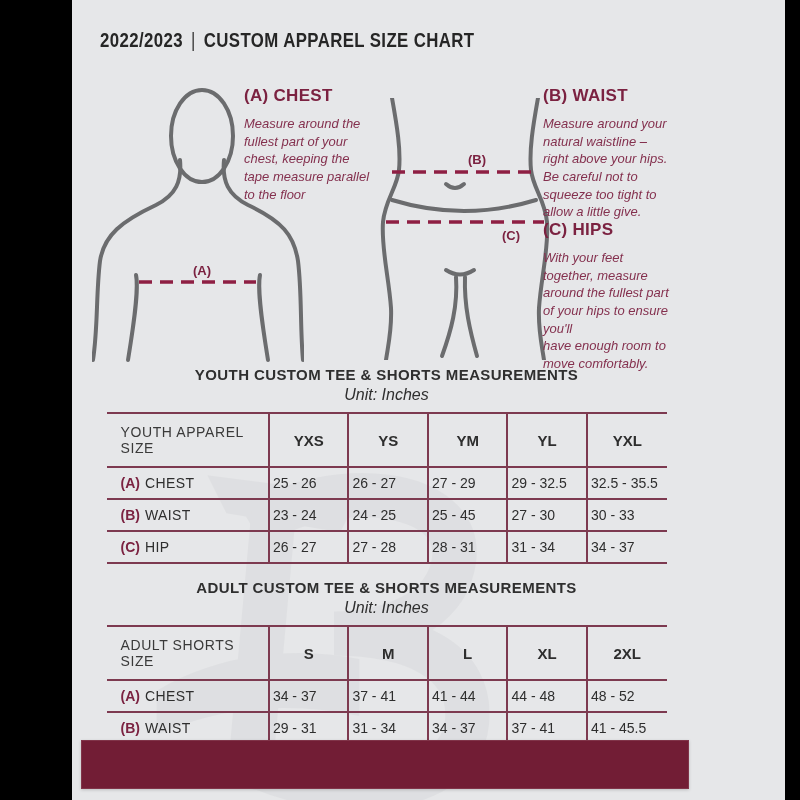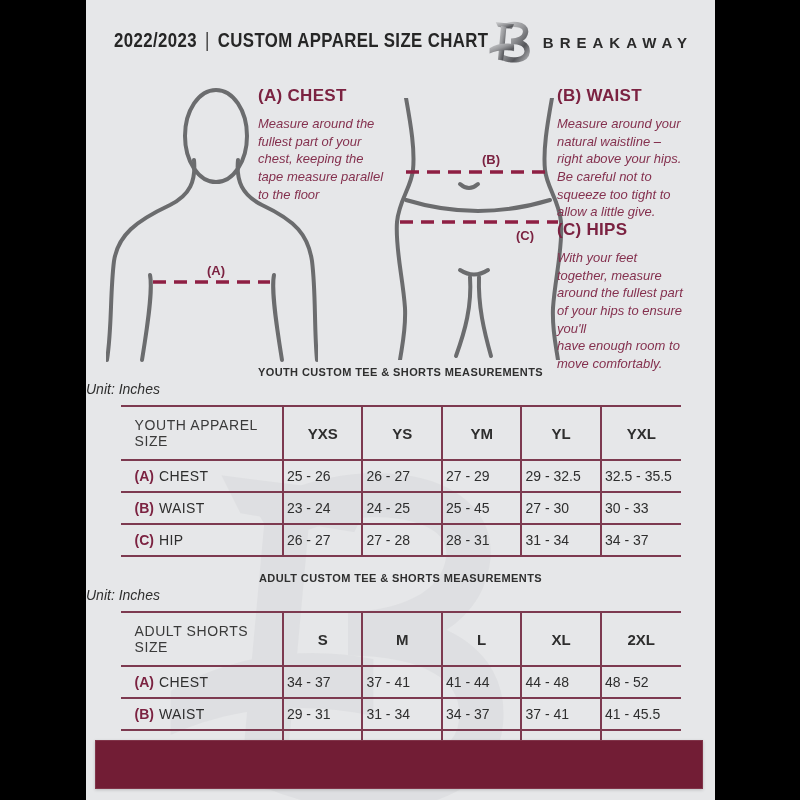--- a/index.html
+++ b/index.html
@@ -10,21 +10,21 @@
     --line:#8e1f43;
     --tborder:#7d3a50;
     --bar:#721d35;
     --ink:#262626;
     --cell:#2e2e2e;
     --figure:#6b6c6e;
   }
   *{margin:0;padding:0;box-sizing:border-box;}
   html,body{width:800px;height:800px;}
   body{background:var(--frame);position:relative;font-family:"Liberation Sans",sans-serif;overflow:hidden;}
-  .page{position:absolute;left:86px;top:0;width:629px;height:800px;background:var(--page-bg);overflow:hidden;}
+  .page{position:absolute;left:72px;top:0;width:713px;height:800px;background:var(--page-bg);overflow:hidden;}
 
   
   .header-title{position:absolute;left:28px;top:28px;white-space:nowrap;
     font-weight:bold;font-size:21px;letter-spacing:.5px;color:var(--ink);
     transform:scaleX(.80);transform-origin:left center;}
   .header-title .divider{margin:0 10px;font-weight:normal;color:#3a3a3a;}
   .brand-wrap{position:absolute;right:22px;top:20px;display:flex;align-items:center;gap:9px;}
   .brand-name{font-weight:bold;font-size:15px;letter-spacing:6px;color:#2b2b2b;white-space:nowrap;}
 
   
@@ -36,22 +36,22 @@
 
   .instr{position:absolute;width:158px;}
   .instr h3{font-size:17px;font-weight:bold;color:var(--maroon);letter-spacing:.3px;margin-bottom:9px;}
   .instr p{font-size:13px;font-style:italic;color:var(--maroon-soft);line-height:1.36;white-space:pre-line;}
   .instr-a{left:172px;top:6px;width:150px;}
   .instr-b{left:471px;top:6px;}
   .instr-c{left:471px;top:140px;}
 
   
   .tables-area{position:absolute;left:0;top:366px;width:629px;}
-  .tbl-title{text-align:center;font-size:11px;font-weight:bold;color:#2f2f2f;letter-spacing:.4px;}
-  .tbl-unit{text-align:left;font-size:14px;font-style:italic;color:#2f2f2f;margin-top:3px;}
+  .tbl-title{text-align:center;font-size:15px;font-weight:bold;color:#2f2f2f;letter-spacing:.4px;}
+  .tbl-unit{text-align:center;font-size:16px;font-style:italic;color:#2f2f2f;margin-top:3px;}
   table{border-collapse:collapse;width:560px;margin:8px auto 0 auto;table-layout:fixed;}
   th,td{border-top:2px solid var(--tborder);border-bottom:2px solid var(--tborder);
     font-size:14px;color:var(--cell);padding:7px 3px;}
   th+th,td+td{border-left:2px solid var(--tborder);}
   th{font-weight:bold;font-size:15px;padding:10px 3px;}
   .col-label{width:29%;text-align:left;padding-left:14px;}
   th.col-label{font-weight:normal;font-size:14px;letter-spacing:.6px;color:#3a3a3a;}
   .rl-prefix{font-weight:bold;color:var(--maroon);margin-right:5px;}
   .rl-name{letter-spacing:.4px;}
   .adult-block{margin-top:15px;}
@@ -63,37 +63,20 @@
 </style>
 </head>
 <body>
 
 <div class="page">
 
   <div class="header-title">
     <span>2022/2023</span><span class="divider">|</span><span>CUSTOM APPAREL SIZE CHART</span>
   </div>
 
-  <div class="brand-wrap">
-    <svg width="46" height="44" viewBox="0 0 60 56">
-      <defs>
-        <linearGradient id="metal" x1="0" y1="0" x2="1" y2="1">
-          <stop offset="0" stop-color="#d2d3d5"></stop>
-          <stop offset="0.45" stop-color="#97989b"></stop>
-          <stop offset="0.75" stop-color="#55565a"></stop>
-          <stop offset="1" stop-color="#a7a8ab"></stop>
-        </linearGradient>
-      </defs>
-      <path d="M 17 10 C 30 2, 50 4, 49 15 C 48 24, 38 27, 30 27 C 42 27, 52 31, 51 41 C 50 52, 32 54, 18 48" fill="none" stroke="url(#metal)" stroke-width="7"></path>
-      <path d="M 10 2 L 34 5 L 31 11 L 13 8 Z" fill="url(#metal)"></path>
-      <path d="M 17 7 L 24 8 L 20 52 L 13 51 Z" fill="url(#metal)"></path>
-      <path d="M 2 36 C 12 30, 24 29, 34 31 L 34 40 C 24 38, 13 38, 2 43 Z" fill="url(#metal)"></path>
-    </svg>
-    <span class="brand-name">BREAKAWAY</span>
-  </div>
 
   <div class="diagram-section">
 
     <svg class="fig" style="left:20px;top:3px;" width="212" height="282" viewBox="0 0 212 282">
       <ellipse cx="110" cy="53" rx="31" ry="46"></ellipse>
       <path d="M 88 77 C 90 98, 84 112, 64 122 C 30 138, 12 152, 8 178 C 4 210, 6 245, 1 277"></path>
       <path d="M 132 77 C 130 98, 136 112, 156 122 C 190 138, 202 152, 206 178 C 210 210, 208 245, 211 277"></path>
       <path d="M 44 192 C 47 206, 42 240, 36 277"></path>
       <path d="M 168 192 C 165 206, 170 240, 176 277"></path>
       <line class="dash" x1="47" y1="199" x2="164" y2="199"></line>

